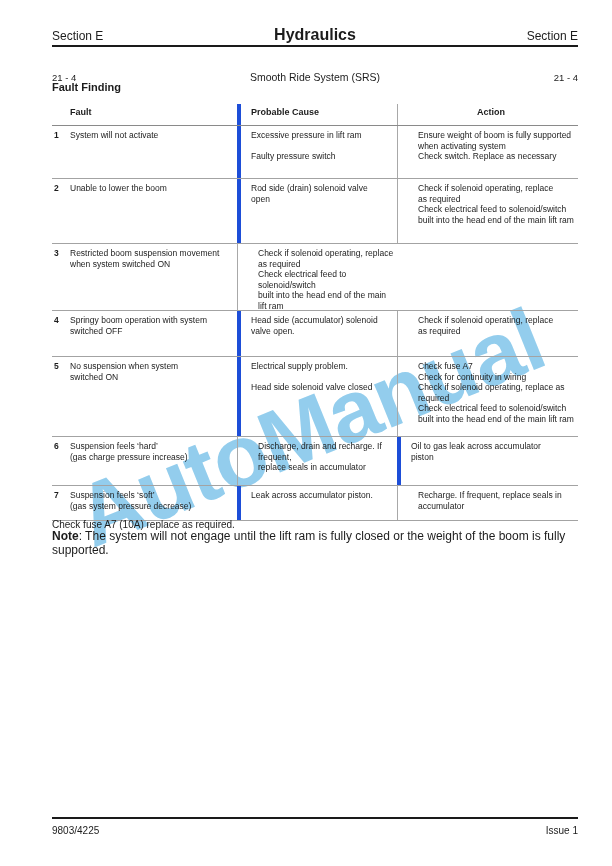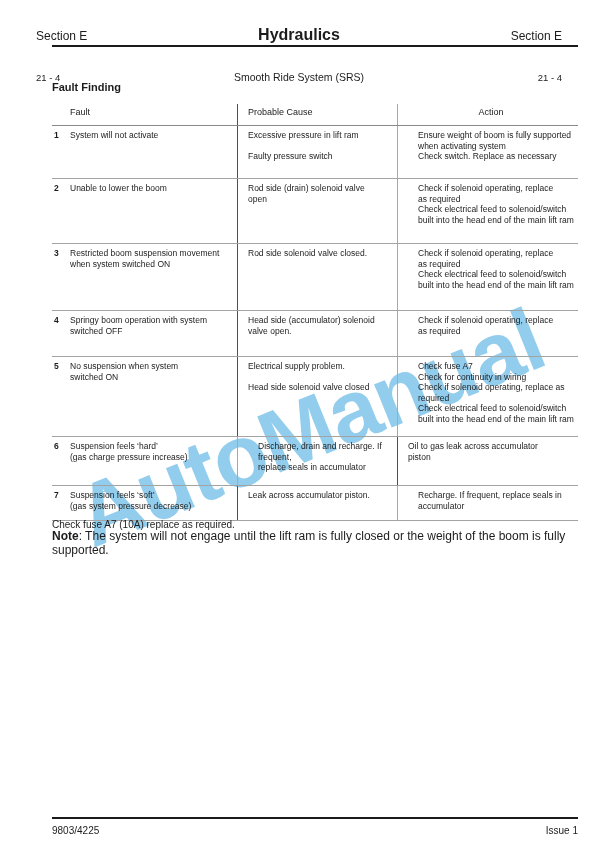--- a/index.html
+++ b/index.html
@@ -23,21 +23,21 @@
     letter-spacing:-1px;
     opacity:0.75;
     white-space:nowrap;
     z-index:0;
     pointer-events:none;
     user-select:none;
   }
   .content { position:absolute; inset:0; z-index:1; }
 
   .hdr-grid {
-    position:absolute; left:36px; width:526px;
+    position:absolute; left:52px; width:526px;
     display:grid; grid-template-columns:1fr auto 1fr;
     align-items:baseline;
   }
   .hdr-row1 { top:26px; font-size:12px; }
   .hdr-row2 { top:55px; font-size:9.5px;margin-top:16px; }
   .hdr-center { text-align:center; }
   .hdr-right { text-align:right; }
   .bold { font-weight:700; }
   .hdr-row1 .hdr-center { font-size:16px; font-weight:700; }
   .hdr-row2 .hdr-center { font-size:10.5px; }
@@ -57,24 +57,24 @@
     grid-template-columns:18px 167px 160px 181px;
     border-bottom:1px solid #a3a3a3;
   }
   .thead { border-bottom:1px solid #8a8a8a; }
   .cell {
     font-size:8.5px; line-height:10.5px;
     padding-top:4px;
     white-space:pre-line;
     overflow:hidden;
   }
-  .th { font-size:9px; font-weight:400; padding-top:3px; }
+  .th { font-size:9px; font-weight:700; padding-top:3px; }
   .num { font-weight:700; padding-left:2px; }
   .cell-fault { padding-right:5px; }
-  .cell-cause { border-left:1px solid #1d4ed8; padding-left:10px; padding-right:4px; }
+  .cell-cause { border-left:4px solid #1d4ed8; padding-left:10px; padding-right:4px; }
   .cell-action { border-left:1px solid #a8a8a8; padding-left:20px; padding-right:2px; }
   .th-action { text-align:center; padding-left:8px; }
 
   .fuse-note { position:absolute; left:52px; top:519px; font-size:10px; }
   .note-line { position:absolute; left:52px; top:529px; width:526px; font-size:12px; }
 
   .footer-row {
     position:absolute; left:52px; top:825px; width:526px;
     display:flex; justify-content:space-between;
     font-size:10px;
@@ -142,21 +142,20 @@
         <div class="cell cell-action">Check if solenoid operating, replace
 as required
 Check electrical feed to solenoid/switch
 built into the head end of the main lift ram</div>
       </div>
 
       <div class="trow h-r3">
         <div class="cell num">3</div>
         <div class="cell cell-fault">Restricted boom suspension movement
 when system  switched ON</div>
-        <div class="cell cell-cause">Rod side solenoid valve closed.</div>
         <div class="cell cell-action">Check if solenoid operating, replace
 as required
 Check electrical feed to solenoid/switch
 built into the head end of the main lift ram</div>
       </div>
 
       <div class="trow h-r4">
         <div class="cell num">4</div>
         <div class="cell cell-fault">Springy boom operation with system
 switched OFF</div>

